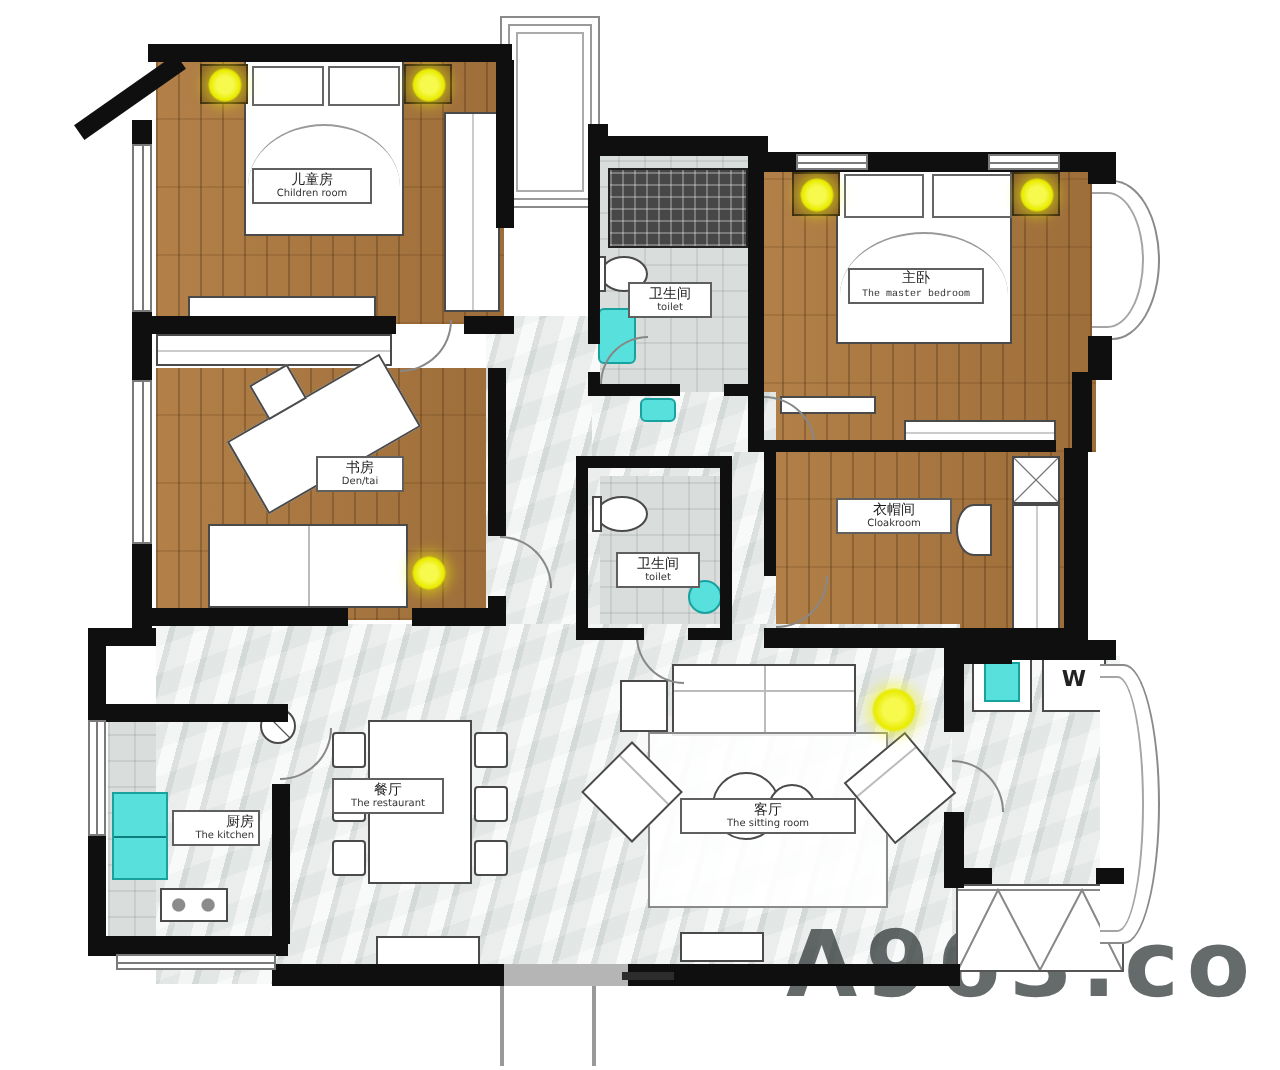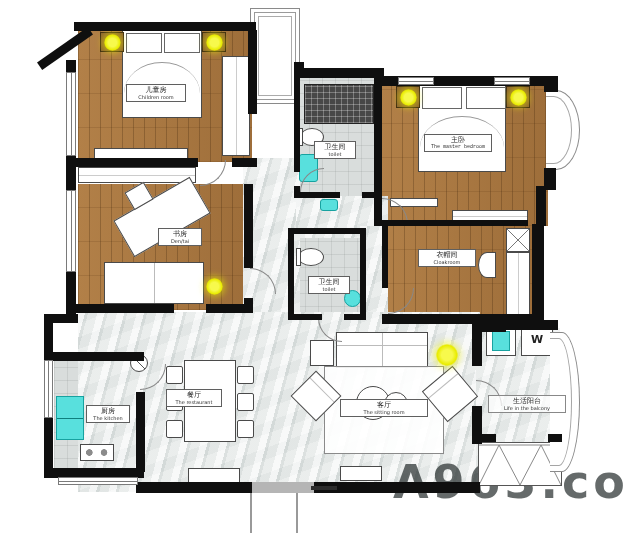--- a/index.html
+++ b/index.html
@@ -252,30 +252,26 @@
     <div class="en">Den/tai</div>
   </div>
   <div class="rlabel" style="left:418px;top:249px;width:58px;">
     <div class="zh">衣帽间</div>
     <div class="en">Cloakroom</div>
   </div>
   <div class="rlabel" style="left:308px;top:276px;width:42px;">
     <div class="zh">卫生间</div>
     <div class="en">toilet</div>
   </div>
-  <div class="rlabel" style="left:86px;top:405px;width:44px;">
+  <div class="rlabel" style="left:86px;top:405px;width:44px;text-align:right;">
     <div class="zh">厨房</div>
     <div class="en">The kitchen</div>
   </div>
   <div class="rlabel" style="left:166px;top:389px;width:56px;">
     <div class="zh">餐厅</div>
     <div class="en">The restaurant</div>
   </div>
   <div class="rlabel" style="left:340px;top:399px;width:88px;">
     <div class="zh">客厅</div>
     <div class="en">The sitting room</div>
   </div>
-  <div class="rlabel" style="left:488px;top:395px;width:78px;background:rgba(255,255,255,.75);border-color:#888;">
-    <div class="zh">生活阳台</div>
-    <div class="en">Life in the balcony</div>
-  </div>
 
 </div>
 
 </body></html>

